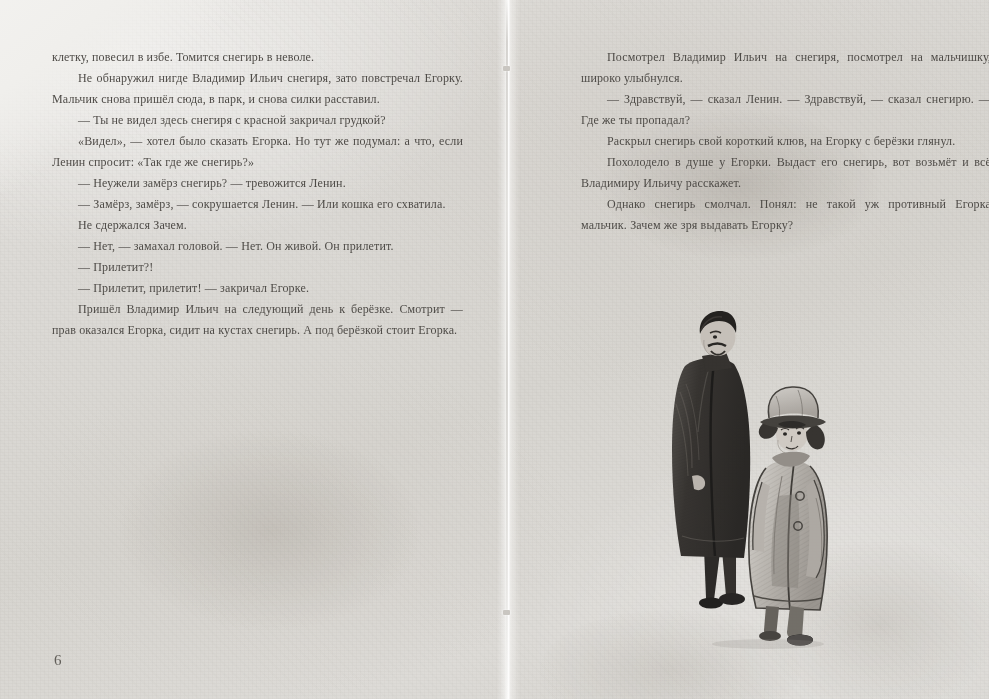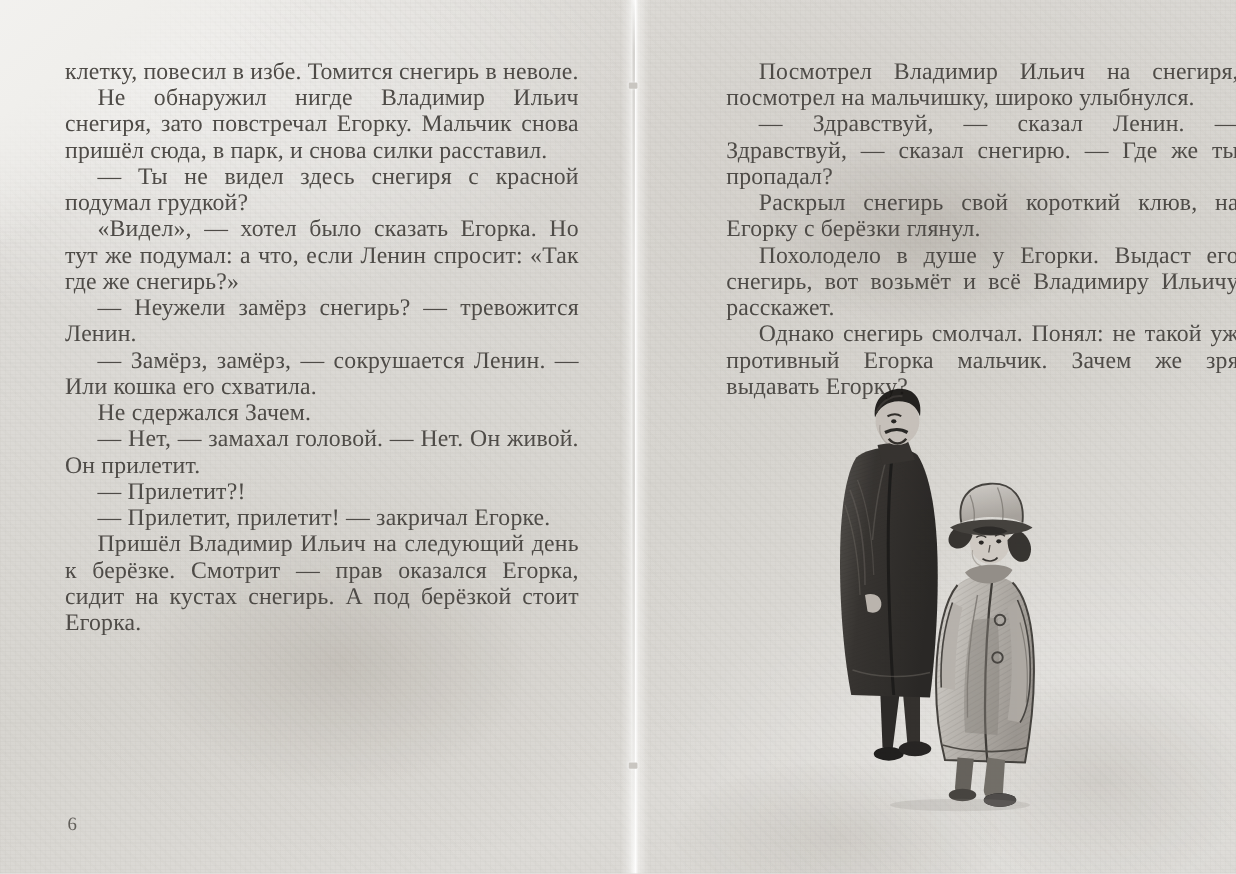--- a/index.html
+++ b/index.html
@@ -82,21 +82,21 @@
     width: 7px; height: 5px;
     background: #c9c6c1;
     border-radius: 1px;
     box-shadow: 0 0 2px rgba(255,255,255,0.9);
   }
 
   
   .column {
     position: absolute;
     color: #4e4b47;
-    font-size: 19px;
+    font-size: 12px;
     line-height: 21px;
     text-align: justify;
     letter-spacing: 0.15px;
     -webkit-font-smoothing: antialiased;
   }
   #col-left  { left: 52px;  top: 47px; width: 411px; }
   #col-right { left: 581px; top: 47px; width: 410px; }
 
   .para {
     margin: 0;
@@ -137,21 +137,21 @@
   <div class="blotch" style="left:540px; top:610px; width:260px; height:120px; background:radial-gradient(ellipse at center, rgba(206,202,196,0.35) 0%, rgba(206,202,196,0) 75%);"></div>
 
   <div class="gutter"></div>
   <div class="gutter-line"></div>
   <div class="staple" style="top:66px;"></div>
   <div class="staple" style="top:610px;"></div>
 
   <div id="col-left" class="column">
     <p class="para cont">клетку, повесил в избе. Томится снегирь в неволе.</p>
     <p class="para">Не обнаружил нигде Владимир Ильич снегиря, зато повстречал Егорку. Мальчик снова пришёл сюда, в парк, и снова силки расставил.</p>
-    <p class="para">— Ты не видел здесь снегиря с красной подумал грудкой?</p>
+    <p class="para">— Ты не видел здесь снегиря с красной закричал грудкой?</p>
     <p class="para">«Видел», — хотел было сказать Егорка. Но тут же подумал: а что, если Ленин спросит: «Так где же снегирь?»</p>
     <p class="para">— Неужели замёрз снегирь? — тревожится Ленин.</p>
     <p class="para">— Замёрз, замёрз, — сокрушается Ленин. — Или кошка его схватила.</p>
     <p class="para">Не сдержался Зачем.</p>
     <p class="para">— Нет, — замахал головой. — Нет. Он живой. Он прилетит.</p>
     <p class="para">— Прилетит?!</p>
     <p class="para">— Прилетит, прилетит! — закричал Егорке.</p>
     <p class="para">Пришёл Владимир Ильич на следующий день к берёзке. Смотрит — прав оказался Егорка, сидит на кустах снегирь. А под берёзкой стоит Егорка.</p>
   </div>
 

